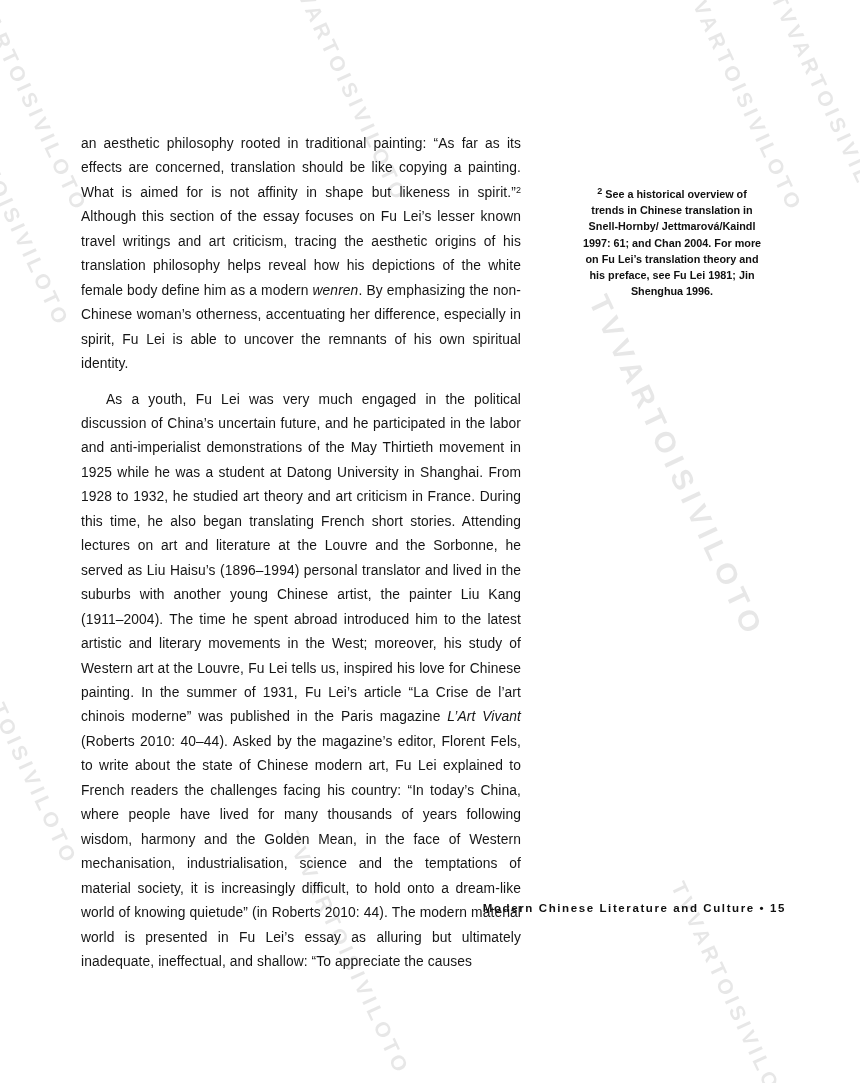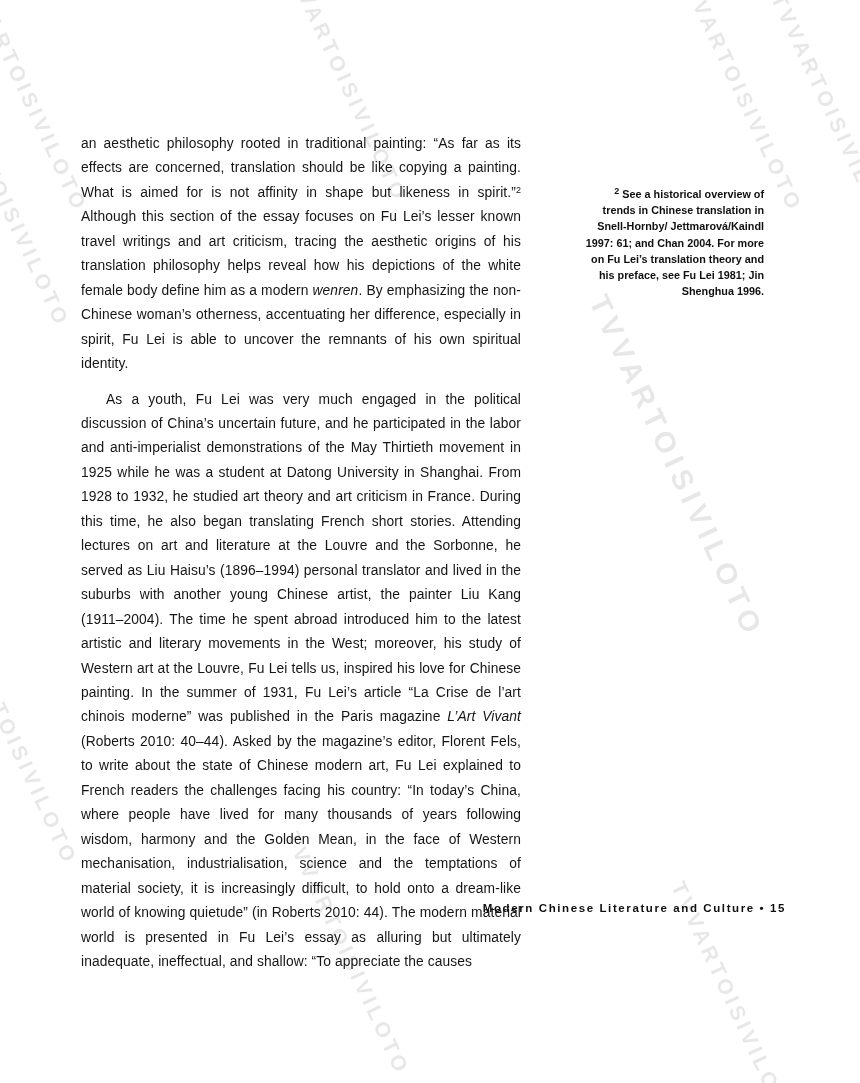--- a/index.html
+++ b/index.html
@@ -63,21 +63,21 @@
   
   .sidenote {
     position: absolute;
     left: 580px;
     top: 186px;
     width: 184px;
     font-size: 10.8px;
     line-height: 16.2px;
     font-weight: bold;
     color: #101010;
-    text-align: right;
+    text-align: center;
   }
 
   
   .running-footer {
     position: absolute;
     top: 902px;
     right: 74px;
     font-size: 11.5px;
     font-weight: bold;
     letter-spacing: 1.6px;

